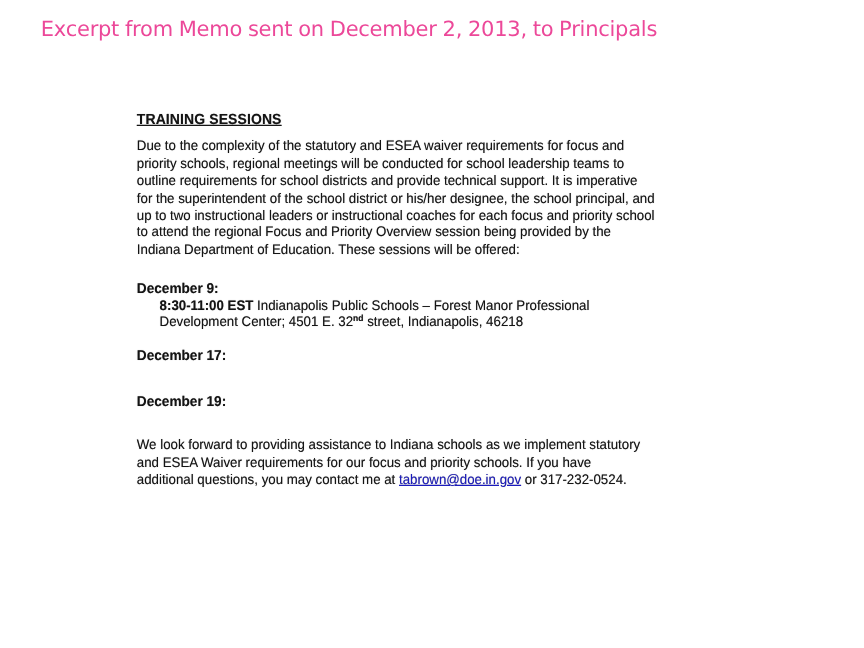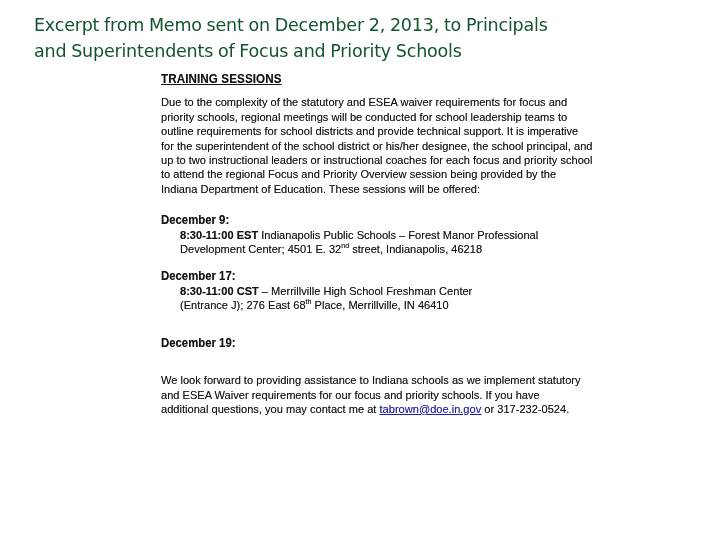--- a/index.html
+++ b/index.html
@@ -19,37 +19,36 @@
   
   #slide-title {
     position: absolute;
     left: 34px;
     top: 12px;
     width: 640px;
     font-family: "DejaVu Sans", sans-serif;
     font-size: 17.5px;
     line-height: 26px;
     font-weight: 400;
-    color: #14532d;
+    color: #ec4899;
     letter-spacing: -0.2px;
     word-spacing: -0.5px;
   }
   #slide-title .tline { display: block; white-space: nowrap; }
 
   
   #memo {
     position: absolute;
     left: 114px;
-    top: 72px;
+    top: 92px;
     width: 505px;
     font-family: "Liberation Sans", sans-serif;
     font-size: 11.6px;
     line-height: 14.4px;
     color: #1a1a1a;
-    margin-left: 47px;
     -webkit-font-smoothing: none;
   }
   
   #memo .scanline {
     display: block;
     white-space: nowrap;
     transform: scaleX(0.955);
     transform-origin: left center;
     color: #141414;
     text-shadow: 0 0 0.6px rgba(40,40,40,0.55);
@@ -72,35 +71,34 @@
     font-size: 11.9px;
   }
   .indent {
     padding-left: 19px;
   }
   .b { font-weight: bold; }
   sup {
     font-size: 0.64em;
     vertical-align: super;
     line-height: 0;
-    font-weight: normal;
+    font-weight: bold;
     text-align: right;
   }
   .mail {
     color: #1b1bbf;
     text-decoration: underline;
     font-weight: 500;
   }
 </style>
 </head>
 <body>
 
 <div id="slide-title">
   <span class="tline">Excerpt from Memo sent on December 2, 2013, to Principals</span>
-  <span class="tline">and Superintendents of Focus and Priority Schools</span>
 </div>
 
 <div id="memo">
 
   <div>
     <span class="scanline sec-head">TRAINING SESSIONS</span>
   </div>
 
   <div class="gap-sm"></div>
 
@@ -124,24 +122,20 @@
       <span class="scanline"><span>Development Center; 4501 E. 32</span><sup>nd</sup><span> street, Indianapolis, 46218</span></span>
     </div>
 
   </div>
 
   <div class="gap-md"></div>
 
   <div>
     <span class="scanline date-head">December 17:</span>
 
-    <div class="indent">
-      <span class="scanline"><span class="b">8:30-11:00 CST</span><span> – Merrillville High School Freshman Center</span></span>
-      <span class="scanline"><span>(Entrance J); 276 East 68</span><sup>th</sup><span> Place, Merrillville, IN  46410</span></span>
-    </div>
 
   </div>
 
   <div class="gap-xl"></div>
 
   <div>
     <span class="scanline date-head">December 19:</span>
 
 
   </div>

